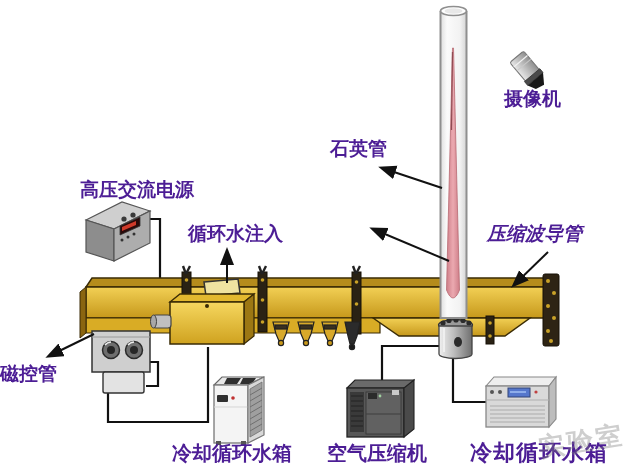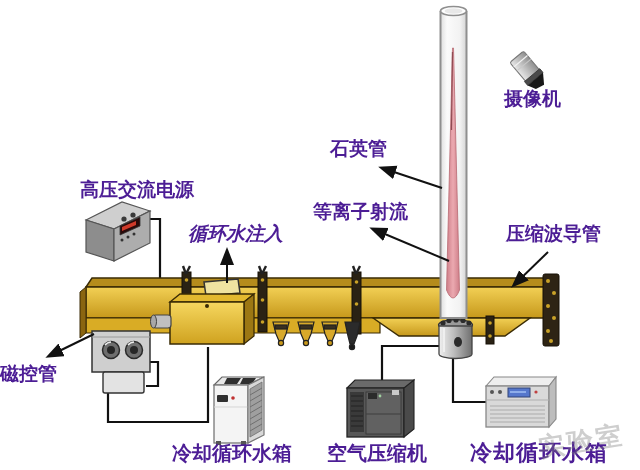--- a/index.html
+++ b/index.html
@@ -240,24 +240,23 @@
   <g stroke="#111" stroke-width="2" fill="none">
     <line x1="442" y1="188" x2="382" y2="168" marker-end="url(#ah)"></line>
     <line x1="449" y1="261" x2="373" y2="229" marker-end="url(#ah)"></line>
     <line x1="548" y1="252" x2="514" y2="285" marker-end="url(#ah)"></line>
     <line x1="94" y1="334" x2="49" y2="356" marker-end="url(#ah)"></line>
     <line x1="227" y1="283" x2="227" y2="251" marker-end="url(#ah)"></line>
   </g>
 </svg>
 
   <div class="lbl s19" style="left:80px;top:180px;">高压交流电源</div>
-  <div class="lbl s19" style="left:188px;top:224px;font-style:italic;">循环水注入</div>
+  <div class="lbl s19" style="left:188px;top:224px;">循环水注入</div>
   <div class="lbl s19" style="left:330px;top:139px;">石英管</div>
-  <div class="lbl s19" style="left:313px;top:202px;">等离子射流</div>
-  <div class="lbl s19" style="left:506px;top:224px;">压缩波导管</div>
+  <div class="lbl s19" style="left:487px;top:224px;font-style:italic;">压缩波导管</div>
   <div class="lbl s19" style="left:504px;top:89px;">摄像机</div>
   <div class="lbl s19" style="left:0;top:364px;">磁控管</div>
   <div class="lbl s20" style="left:172px;top:443px;">冷却循环水箱</div>
   <div class="lbl s20" style="left:327px;top:443px;">空气压缩机</div>
   <div class="lbl s22" style="left:470px;top:441px;">冷却循环水箱</div>
 
   <div id="watermark">实验室</div>
 </div>
 
 </body></html>

